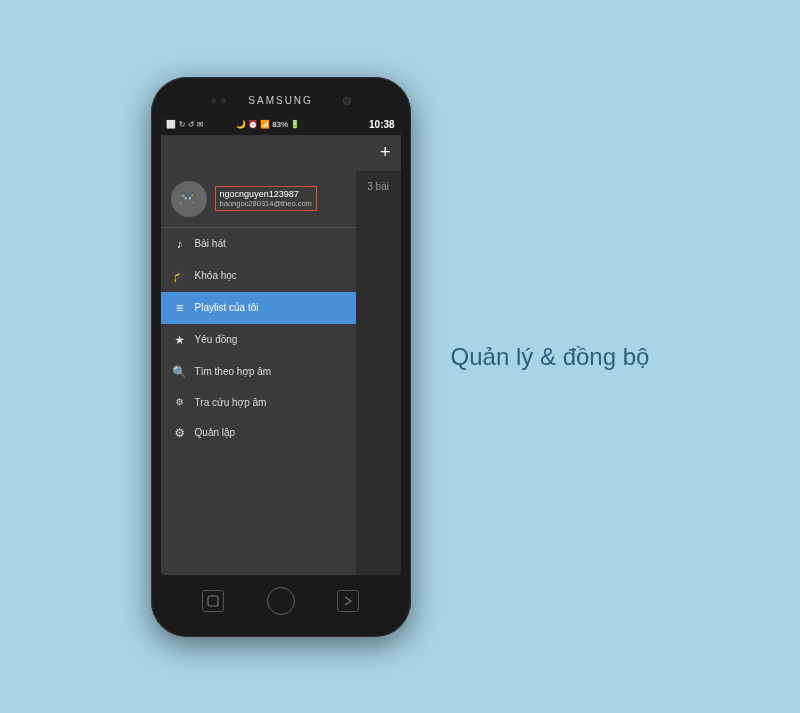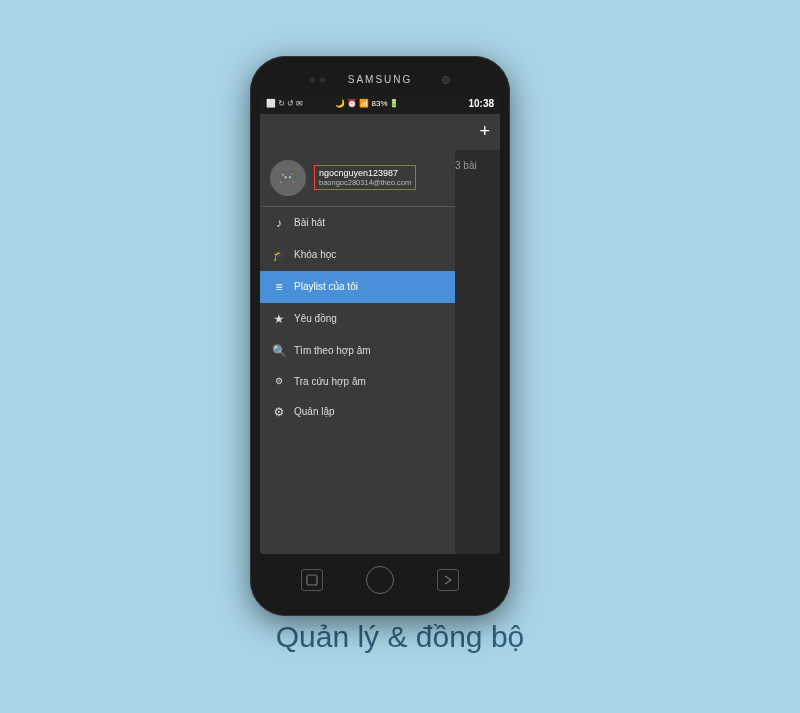--- a/index.html
+++ b/index.html
@@ -14,21 +14,20 @@
       overflow: hidden;
     }
 
     .scene {
       display: flex;
       align-items: center;
       justify-content: center;
       width: 100%;
       height: 100%;
       position: relative;
-      flex-direction: column;
     }
 
     
     .phone-outer {
       width: 260px;
       height: 560px;
       background: #1a1a1a;
       border-radius: 36px;
       padding: 10px;
       box-shadow: 0 8px 30px rgba(0,0,0,0.5), inset 0 0 0 1px #333;
@@ -202,20 +201,21 @@
     
     .main-content {
       position: absolute;
       top: 56px;
       left: 195px;
       right: 0;
       bottom: 0;
       background: #2c2c2c;
       display: flex;
       align-items: flex-start;
+      justify-content: center;
       padding-top: 10px;
     }
     .song-count {
       color: #999;
       font-size: 10px;
     }
 
     
     .phone-bottom {
       height: 52px;
@@ -239,21 +239,21 @@
       border-radius: 50%;
       border: 1.5px solid #555;
     }
 
     
     .right-text {
       max-width: 280px;
       text-align: center;
     }
     .right-text h2 {
-      font-size: 30px;
+      font-size: 24px;
       color: #2c5f7a;
       font-weight: 400;
       line-height: 1.4;
     }
   </style>
 </head>
 <body>
 
 <div class="scene">
 

